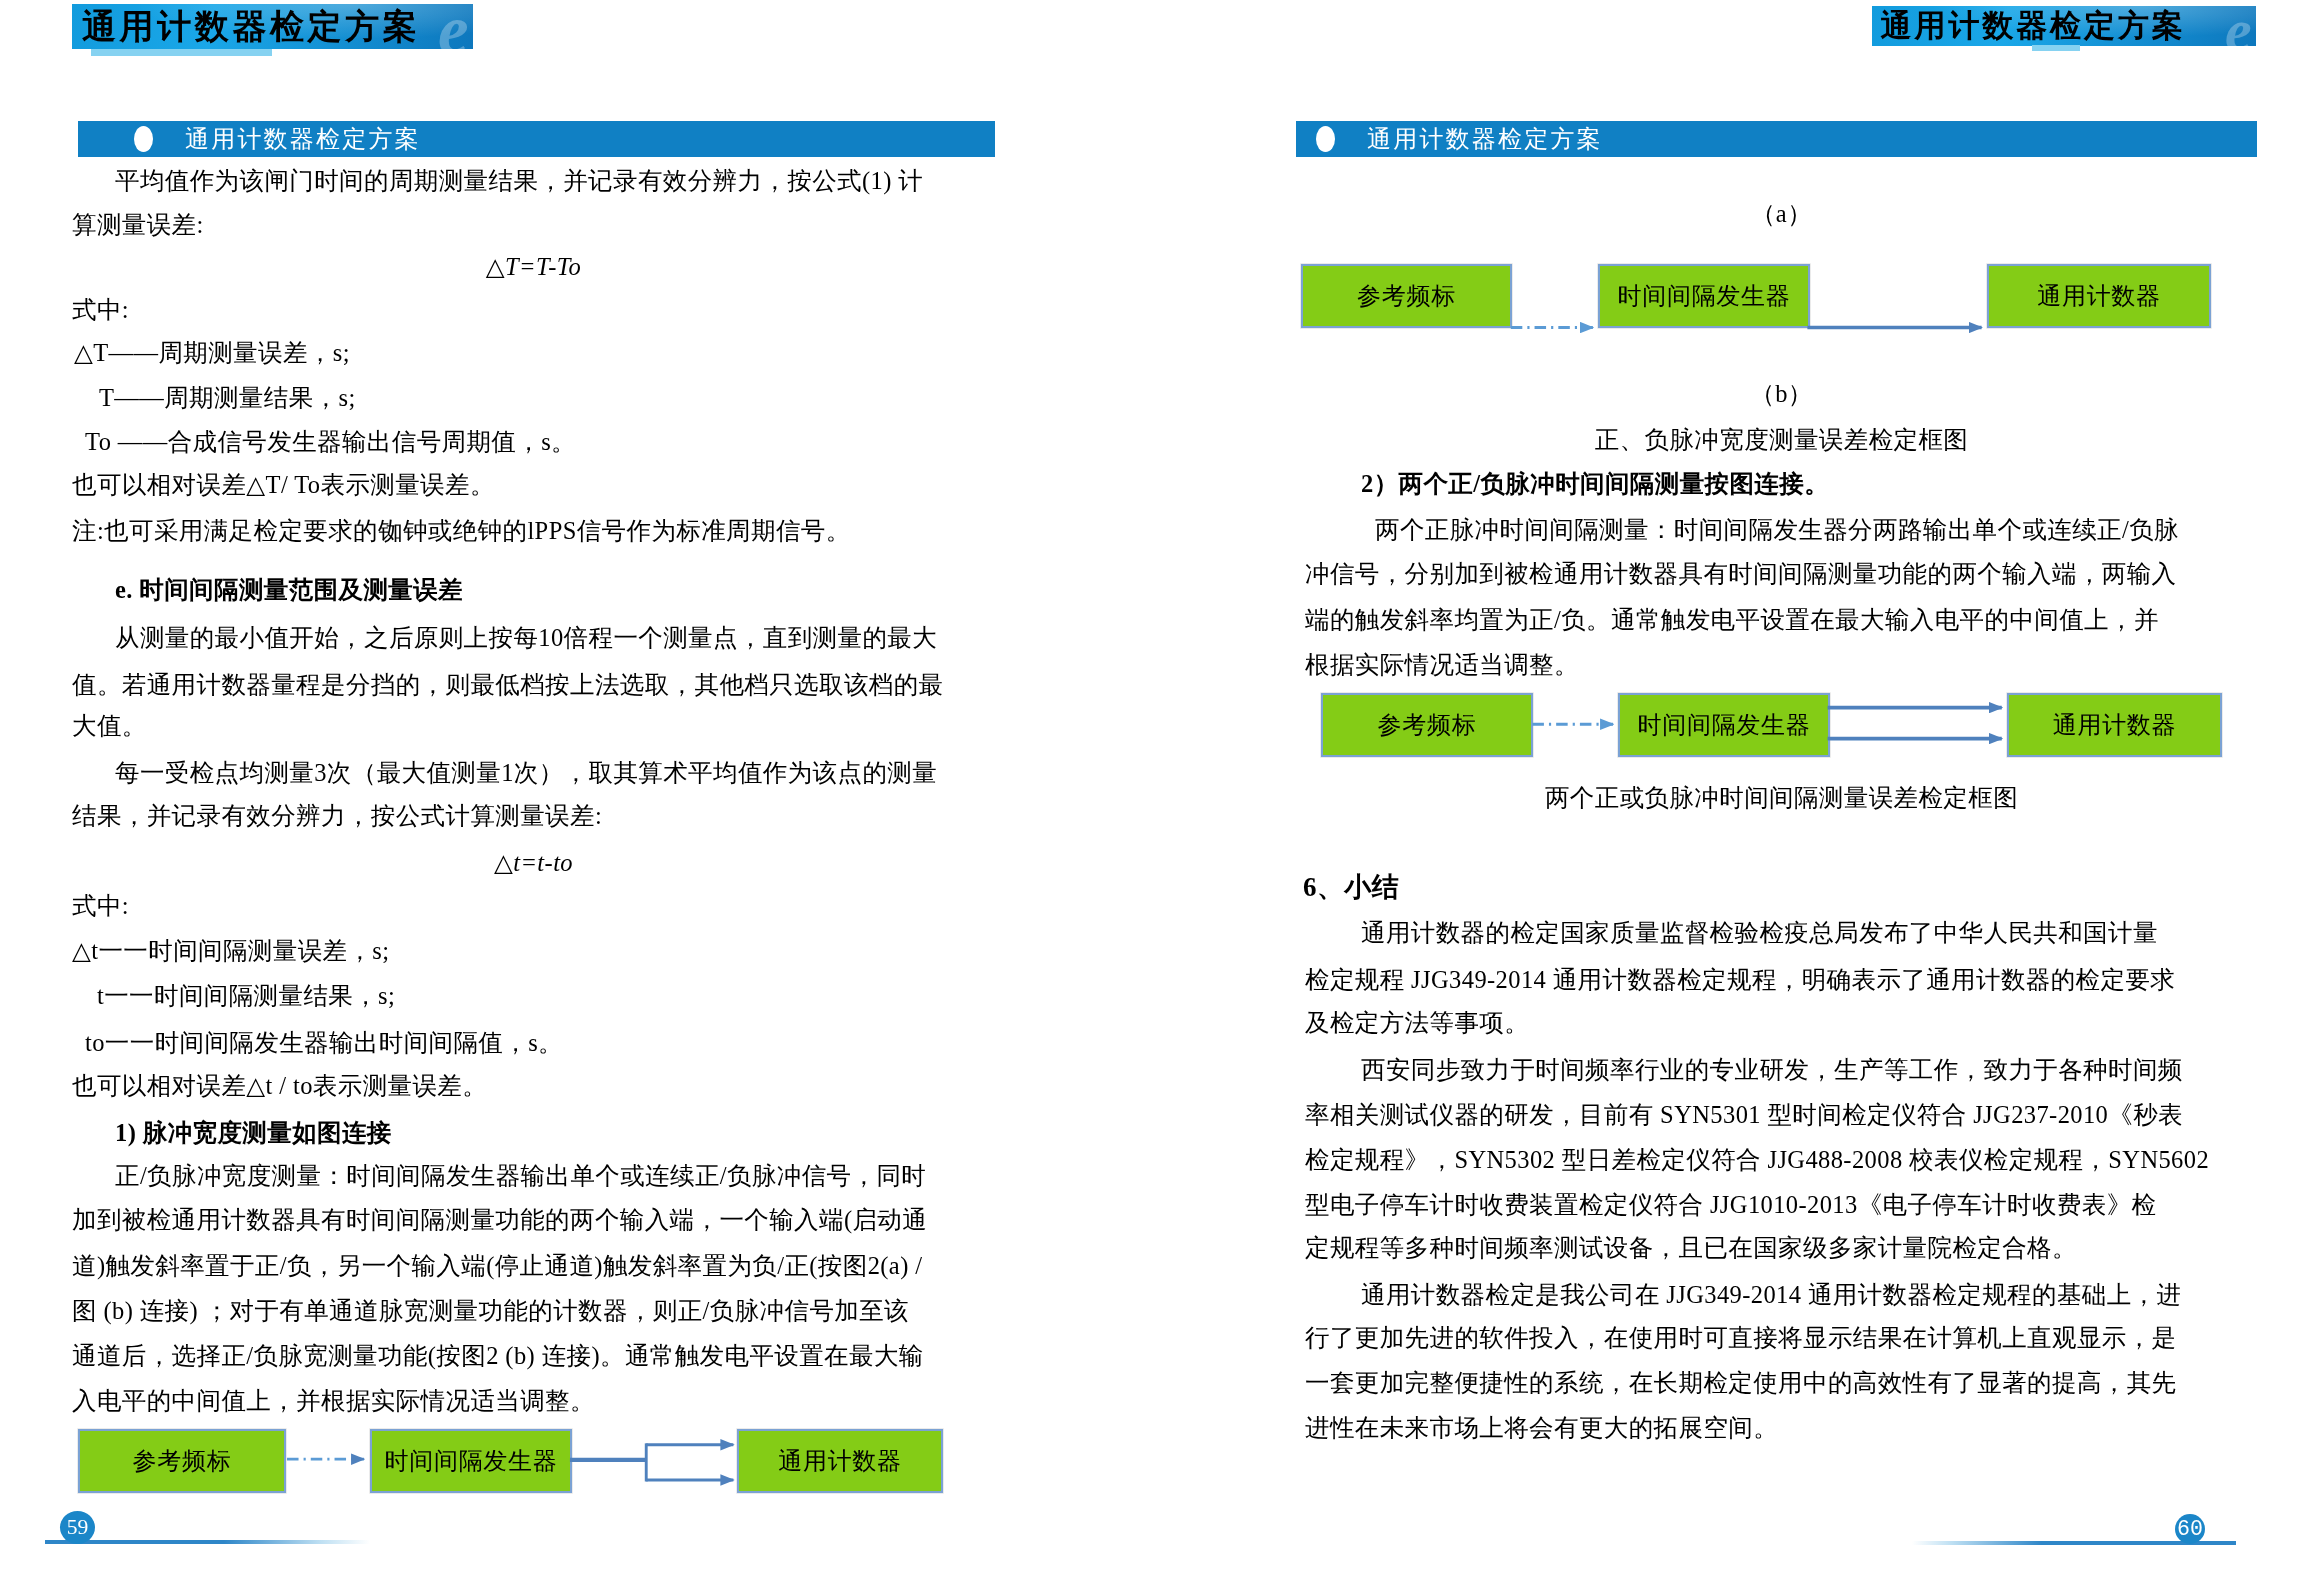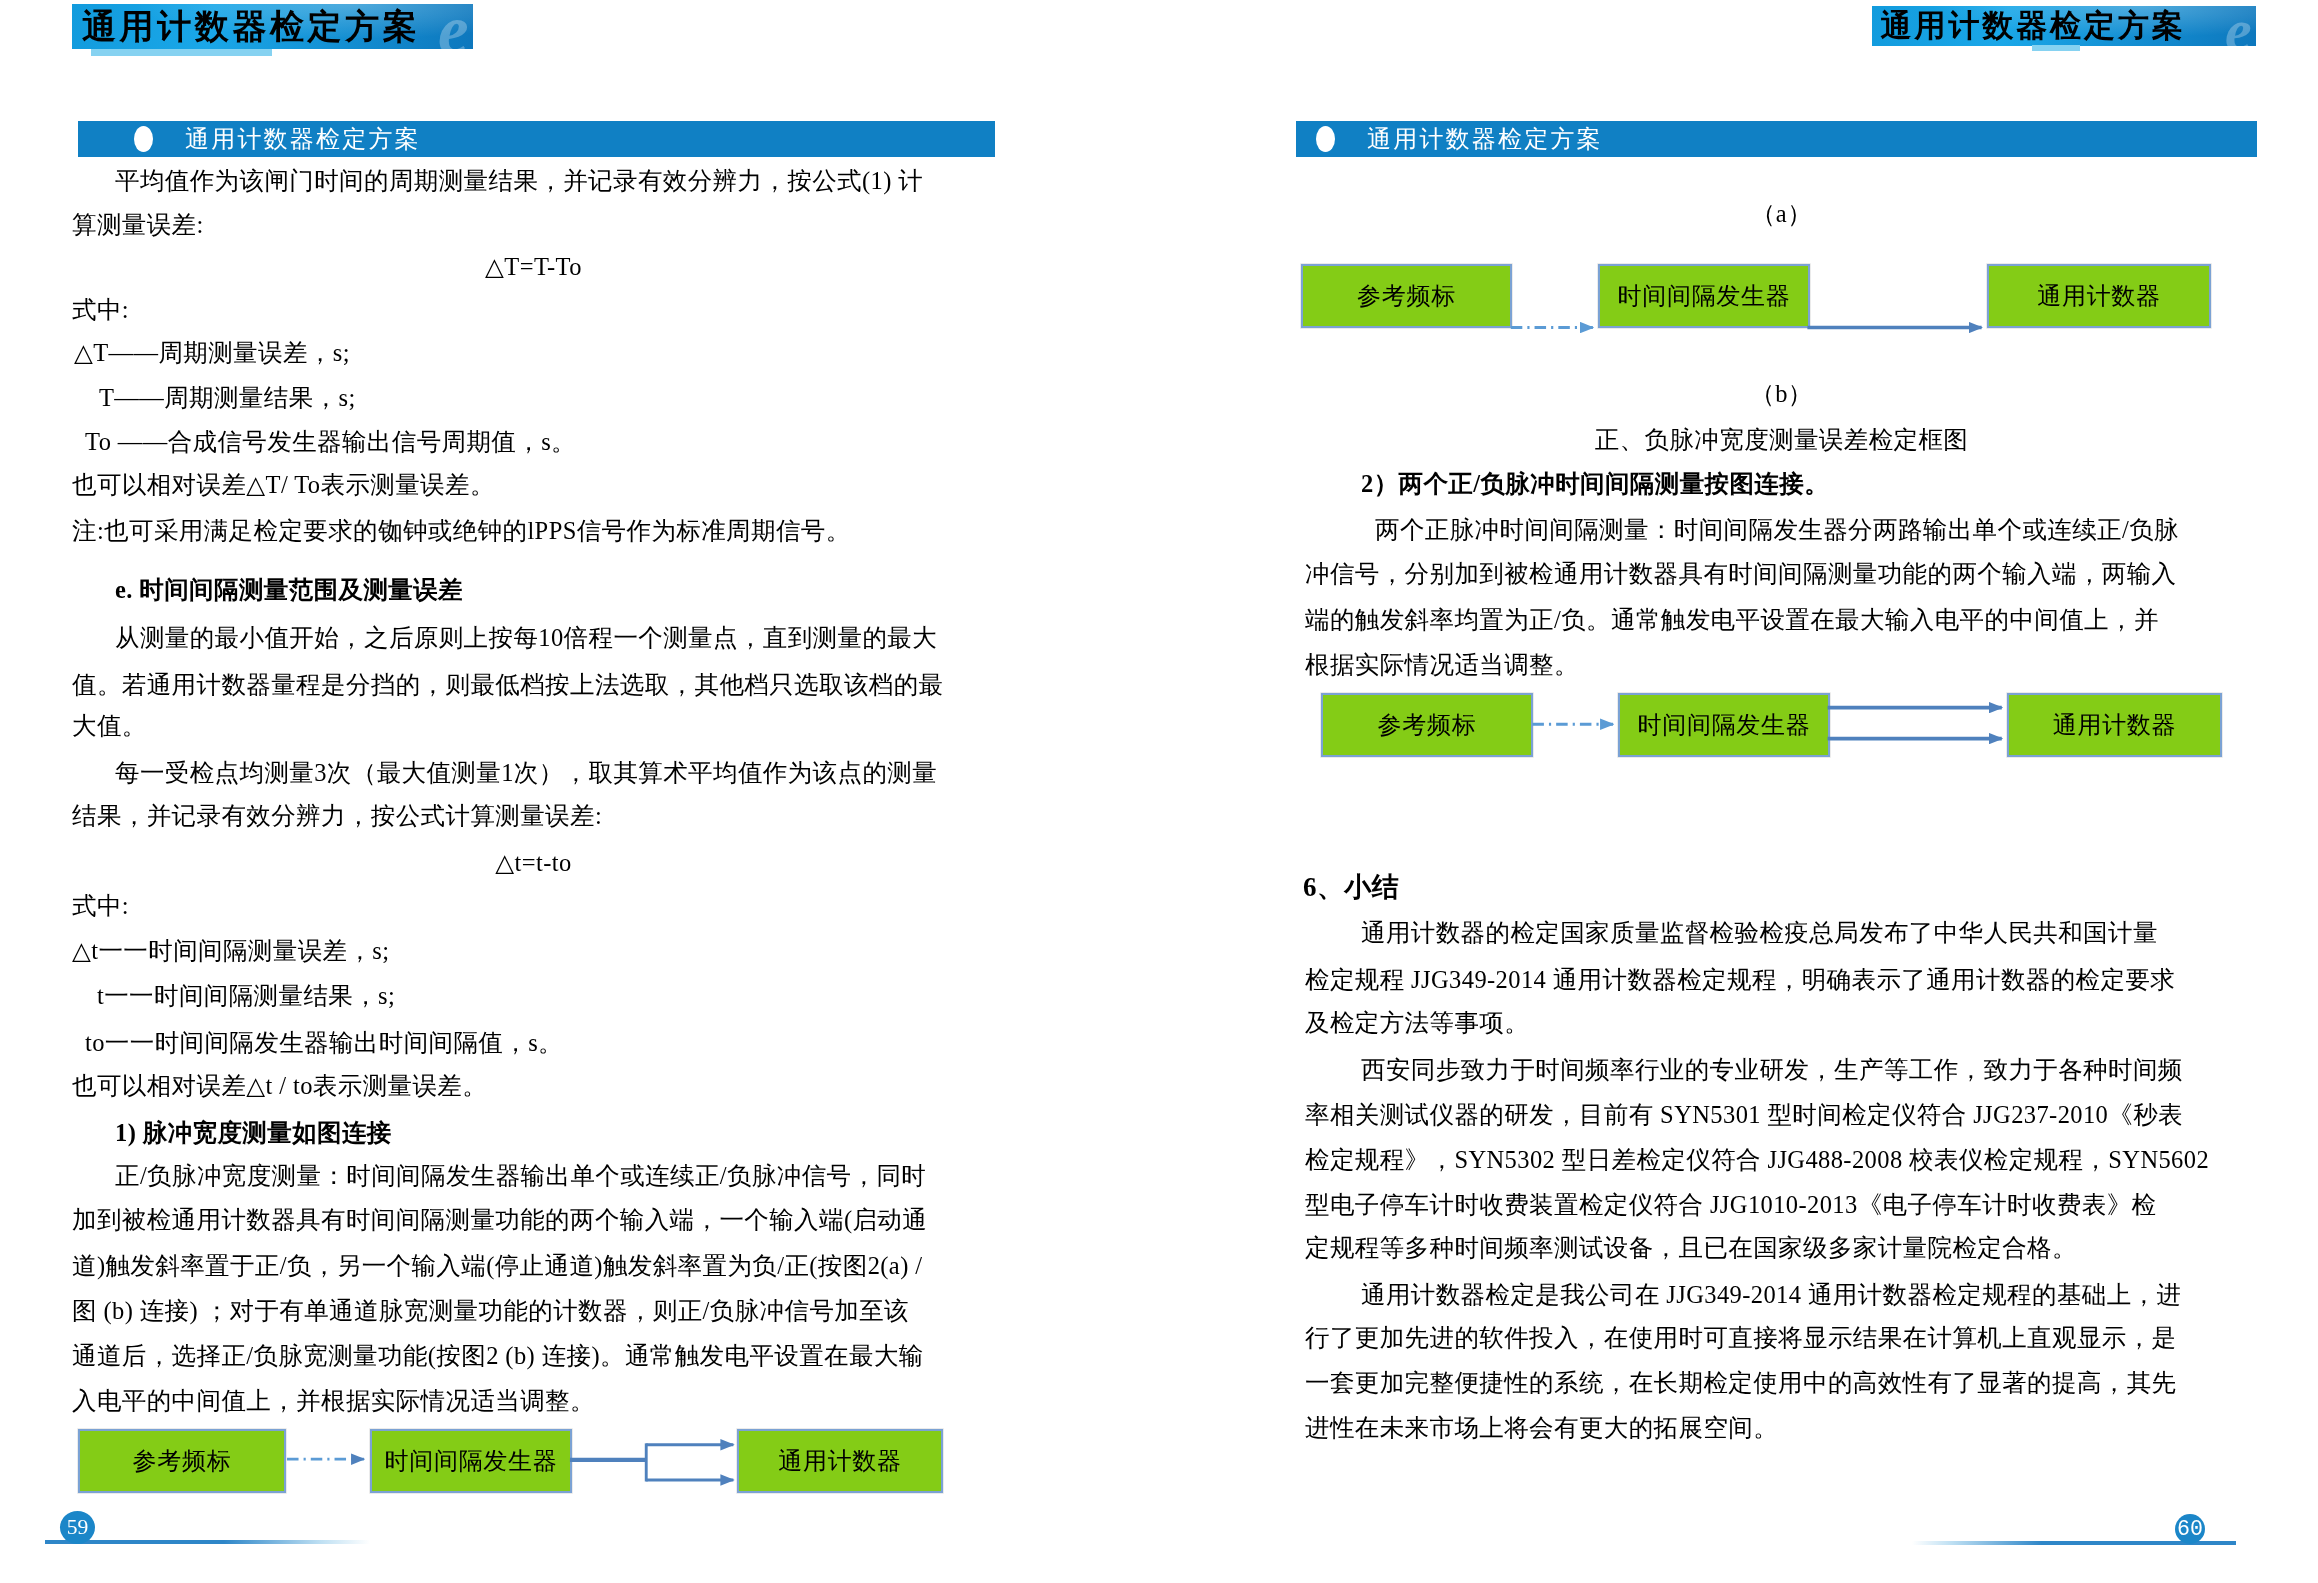--- a/index.html
+++ b/index.html
@@ -29,21 +29,21 @@
   .bar-l{left:78px;top:121px;width:917px;}
   .bar-l .bullet{margin-left:56px;}
   .bar-l .label{margin-left:32px;}
   .bar-r{left:1296px;top:121px;width:961px;}
   .bar-r .bullet{margin-left:20px;}
   .bar-r .label{margin-left:32px;}
 
   
   .ln{position:absolute;font-size:24.5px;line-height:29px;letter-spacing:0.4px;white-space:nowrap;}
   .b{font-weight:bold;}
-  .ctrL{left:72px;width:923px;text-align:center;}
+  .ctrL{left:72px;width:923px;text-align:center;font-style:italic;}
   .ctrR{left:1305px;width:953px;text-align:center;}
   .h{font-size:27px;}
 
   
   .dbox{position:absolute;border:2.2px solid #7ba2d4;background:#84cc16;
         display:flex;align-items:center;justify-content:center;
         box-shadow:0 0 0 0.7px #e3e3e3;}
   .dbox span{font-size:24px;letter-spacing:0.7px;}
 
   
@@ -124,20 +124,21 @@
     </div>
 
   <div class="ln ctrR" style="top:199px">（a）</div>
   <div class="ln ctrR" style="top:379px">（b）</div>
   <div class="ln ctrR" style="top:425px">正、负脉冲宽度测量误差检定框图</div>
   <div class="ln b" style="top:469px;left:1361px">2）两个正/负脉冲时间间隔测量按图连接。</div>
   <div class="ln" style="top:515px;left:1375px">两个正脉冲时间间隔测量：时间间隔发生器分两路输出单个或连续正/负脉</div>
   <div class="ln" style="top:605px;left:1305px">端的触发斜率均置为正/负。通常触发电平设置在最大输入电平的中间值上，并</div>
   <div class="ln" style="top:559px;left:1305px">冲信号，分别加到被检通用计数器具有时间间隔测量功能的两个输入端，两输入</div>
   <div class="ln" style="top:650px;left:1305px">根据实际情况适当调整。</div>
+  <div class="ln ctrR" style="top:783px">两个正或负脉冲时间间隔测量误差检定框图</div>
   <div class="ln b h" style="top:873px;left:1303px">6、小结</div>
   <div class="ln" style="top:918px;left:1361px">通用计数器的检定国家质量监督检验检疫总局发布了中华人民共和国计量</div>
   <div class="ln" style="top:965px;left:1305px">检定规程 JJG349-2014 通用计数器检定规程，明确表示了通用计数器的检定要求</div>
   <div class="ln" style="top:1008px;left:1305px">及检定方法等事项。</div>
   <div class="ln" style="top:1055px;left:1361px">西安同步致力于时间频率行业的专业研发，生产等工作，致力于各种时间频</div>
   <div class="ln" style="top:1100px;left:1305px">率相关测试仪器的研发，目前有 SYN5301 型时间检定仪符合 JJG237-2010《秒表</div>
   <div class="ln" style="top:1145px;left:1305px">检定规程》，SYN5302 型日差检定仪符合 JJG488-2008 校表仪检定规程，SYN5602</div>
   <div class="ln" style="top:1190px;left:1305px">型电子停车计时收费装置检定仪符合 JJG1010-2013《电子停车计时收费表》检</div>
   <div class="ln" style="top:1233px;left:1305px">定规程等多种时间频率测试设备，且已在国家级多家计量院检定合格。</div>
   <div class="ln" style="top:1280px;left:1361px">通用计数器检定是我公司在 JJG349-2014 通用计数器检定规程的基础上，进</div>

